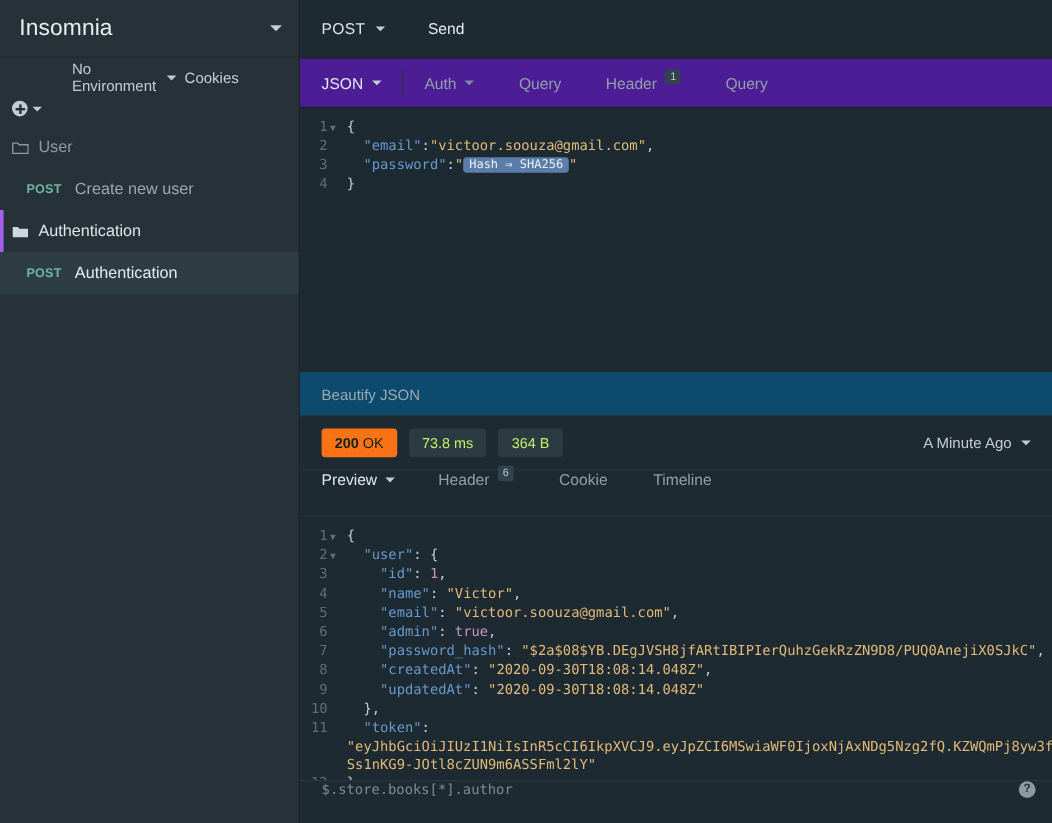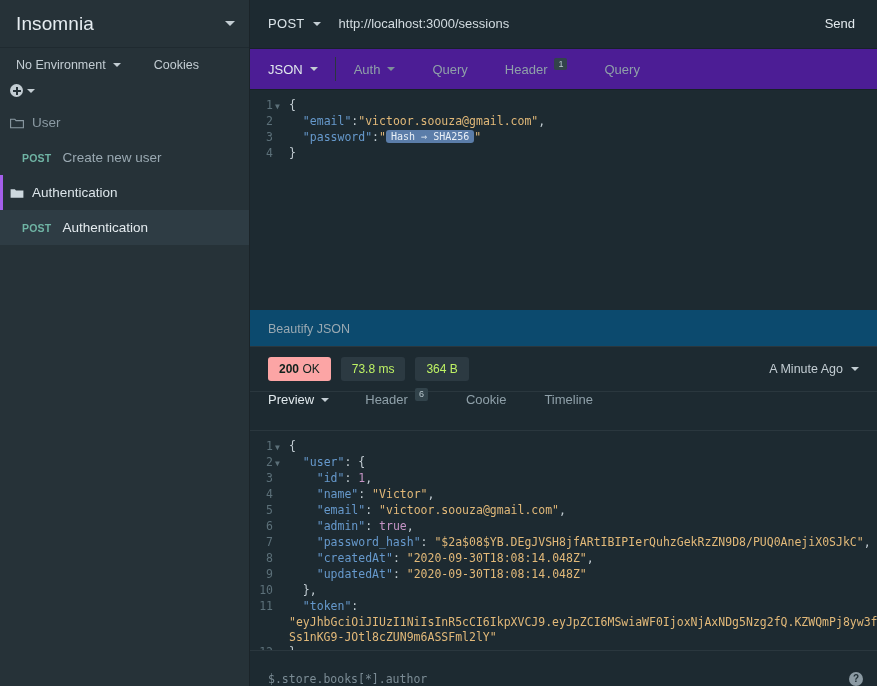--- a/index.html
+++ b/index.html
@@ -59,20 +59,21 @@
   }
   .caret.dim { border-top-color: #7d8f99; }
 
   .env-row {
     height: 34px;
     display: flex;
     align-items: center;
     padding: 0 16px;
     box-sizing: border-box;
     gap: 7px;
+    margin-left: 44px;
   }
   .env-name {
     font-size: 12.5px;
     color: #c3cdd3;
   }
   .cookies-link {
     margin-left: auto;
     margin-right: 34px;
     font-size: 12.5px;
     color: #c3cdd3;
@@ -324,21 +325,21 @@
   }
   .pill {
     font-size: 12px;
     padding: 5px 11px;
     border-radius: 3px;
     background: #2c3a42;
     color: #bef264;
     line-height: 1.2;
   }
   .pill.ok {
-    background: #fca5a5;
+    background: #f97316;
     color: #10221d;
     text-align: center;
   }
   .pill.ok b { font-weight: bold; color: #0f211c; }
   .pill.ok span { font-weight: normal; }
   .time-ago {
     margin-left: auto;
     display: flex;
     align-items: center;
     gap: 8px;
@@ -354,21 +355,21 @@
   }
   .res-editor {
     flex: 1;
     min-height: 0;
     overflow: hidden;
   }
 
   .filter-bottom {
     height: 36px;
     display: flex;
-    align-items: flex-end;
+    align-items: flex-start;
     padding: 0 14px 0 18px;
     border-top: 1px solid #2a373e;
     background: #22303700;
     box-sizing: border-box;
   }
   .filter-bottom .ph {
     flex: 1;
     font-family: "DejaVu Sans Mono", monospace;
     font-size: 11.5px;
     color: #7b8c95;
@@ -449,21 +450,20 @@
     </div>
   </div>
 
   <div class="main">
 
     <div class="url-bar">
       <span class="method-select">
         <span class="m-label">POST</span>
         <span class="caret sm"></span>
       </span>
-      <span class="url-text">http://localhost:3000/sessions</span>
       <button class="send-btn">Send</button>
     </div>
 
     <div class="tabs">
       <div class="tab first sel">
         <span>JSON</span>
         <span class="caret sm"></span>
       </div>
       <div class="tab-sep"></div>
       <div class="tab">

